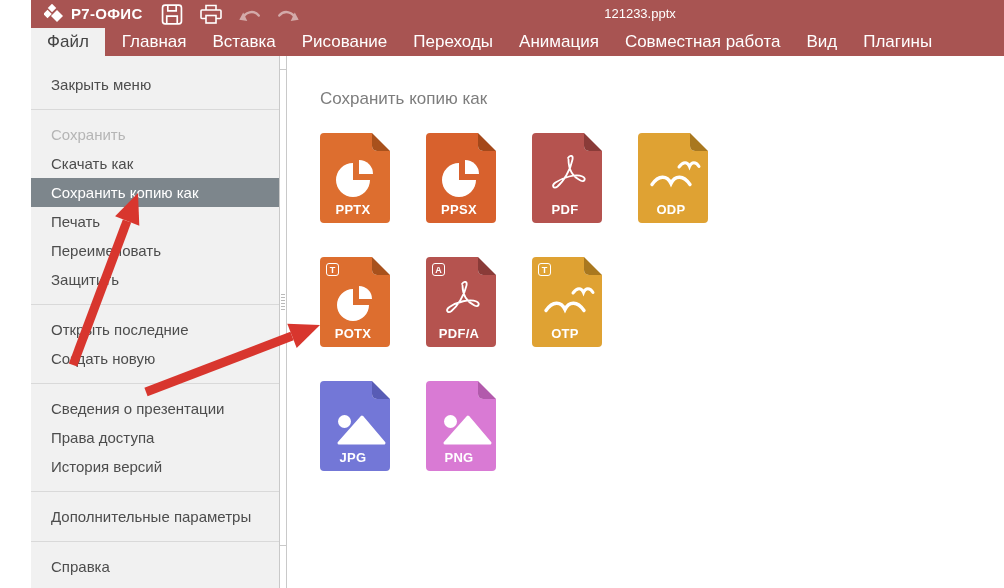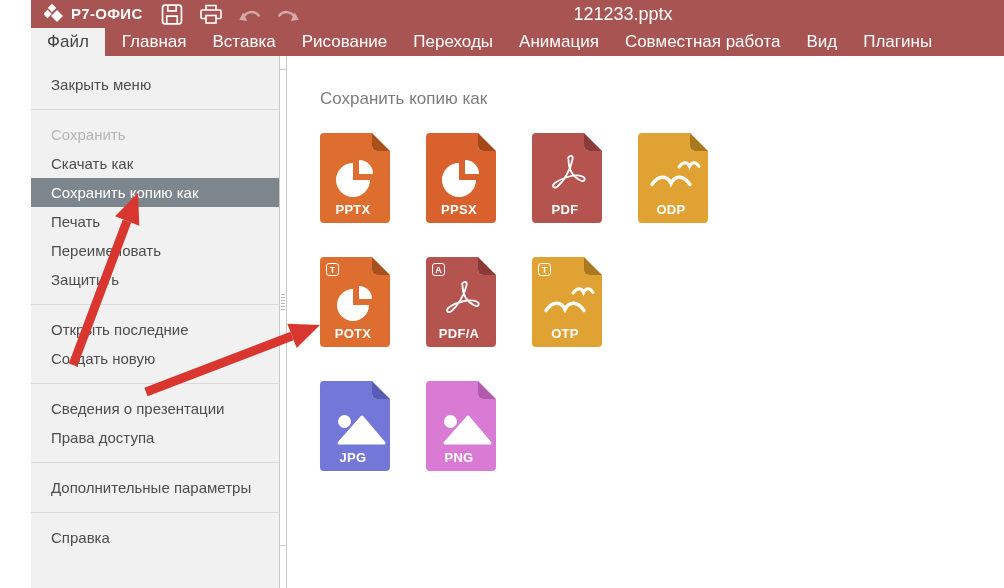--- a/index.html
+++ b/index.html
@@ -10,22 +10,22 @@
   
   .titlebar { position:relative; height:28px; background:#a85452; }
   .logo-mark { position:absolute; left:13px; top:4px; }
   .logo-text { position:absolute; left:40px; top:0; line-height:28px; color:#fff;
                font-size:15px; font-weight:bold; letter-spacing:.3px; }
   .tb-icon { position:absolute; top:4px; width:24px; height:21px; cursor:pointer; }
   .tb-save  { left:129px; }
   .tb-print { left:168px; }
   .tb-undo  { left:207px; }
   .tb-redo  { left:245px; }
-  .doc-title { position:absolute; left:592px; top:0; transform:translateX(-50%);
-               line-height:28px; color:#fff; font-size:18px; white-space:nowrap; }
+  .doc-title { position:absolute; left:609px; top:0; transform:translateX(-50%);
+               line-height:28px; color:#fff; font-size:13px; white-space:nowrap; }
 
   .tabbar { display:flex; height:28px; background:#a85452; align-items:stretch; }
   .tab { color:#fff; font-size:17px; line-height:28px; padding:0 13px; cursor:pointer; white-space:nowrap; }
   .tab.active { background:#f1f1f1; color:#444; padding:0 16px; margin-right:4px; }
 
   
   .main { display:flex; height:532px; }
   .sidebar { width:248px; background:#f1f1f1; padding-top:14px; flex:none; }
   .menu-item { height:29px; line-height:29px; padding-left:20px; font-size:15px;
                color:#4d4d4d; cursor:pointer; white-space:nowrap; }
@@ -114,20 +114,21 @@
       <div class="menu-item selected">Сохранить копию как</div>
       <div class="menu-item">Печать</div>
       <div class="menu-item">Переименовать</div>
       <div class="menu-item">Защитить</div>
       <div class="menu-divider"></div>
       <div class="menu-item">Открыть последние</div>
       <div class="menu-item">Создать новую</div>
       <div class="menu-divider"></div>
       <div class="menu-item">Сведения о презентации</div>
       <div class="menu-item">Права доступа</div>
+      <div class="menu-item">История версий</div>
       <div class="menu-divider"></div>
       <div class="menu-item">Дополнительные параметры</div>
       <div class="menu-divider"></div>
       <div class="menu-item">Справка</div>
     </div>
 
     <div class="splitter">
       <div class="grip"></div>
     </div>
 

